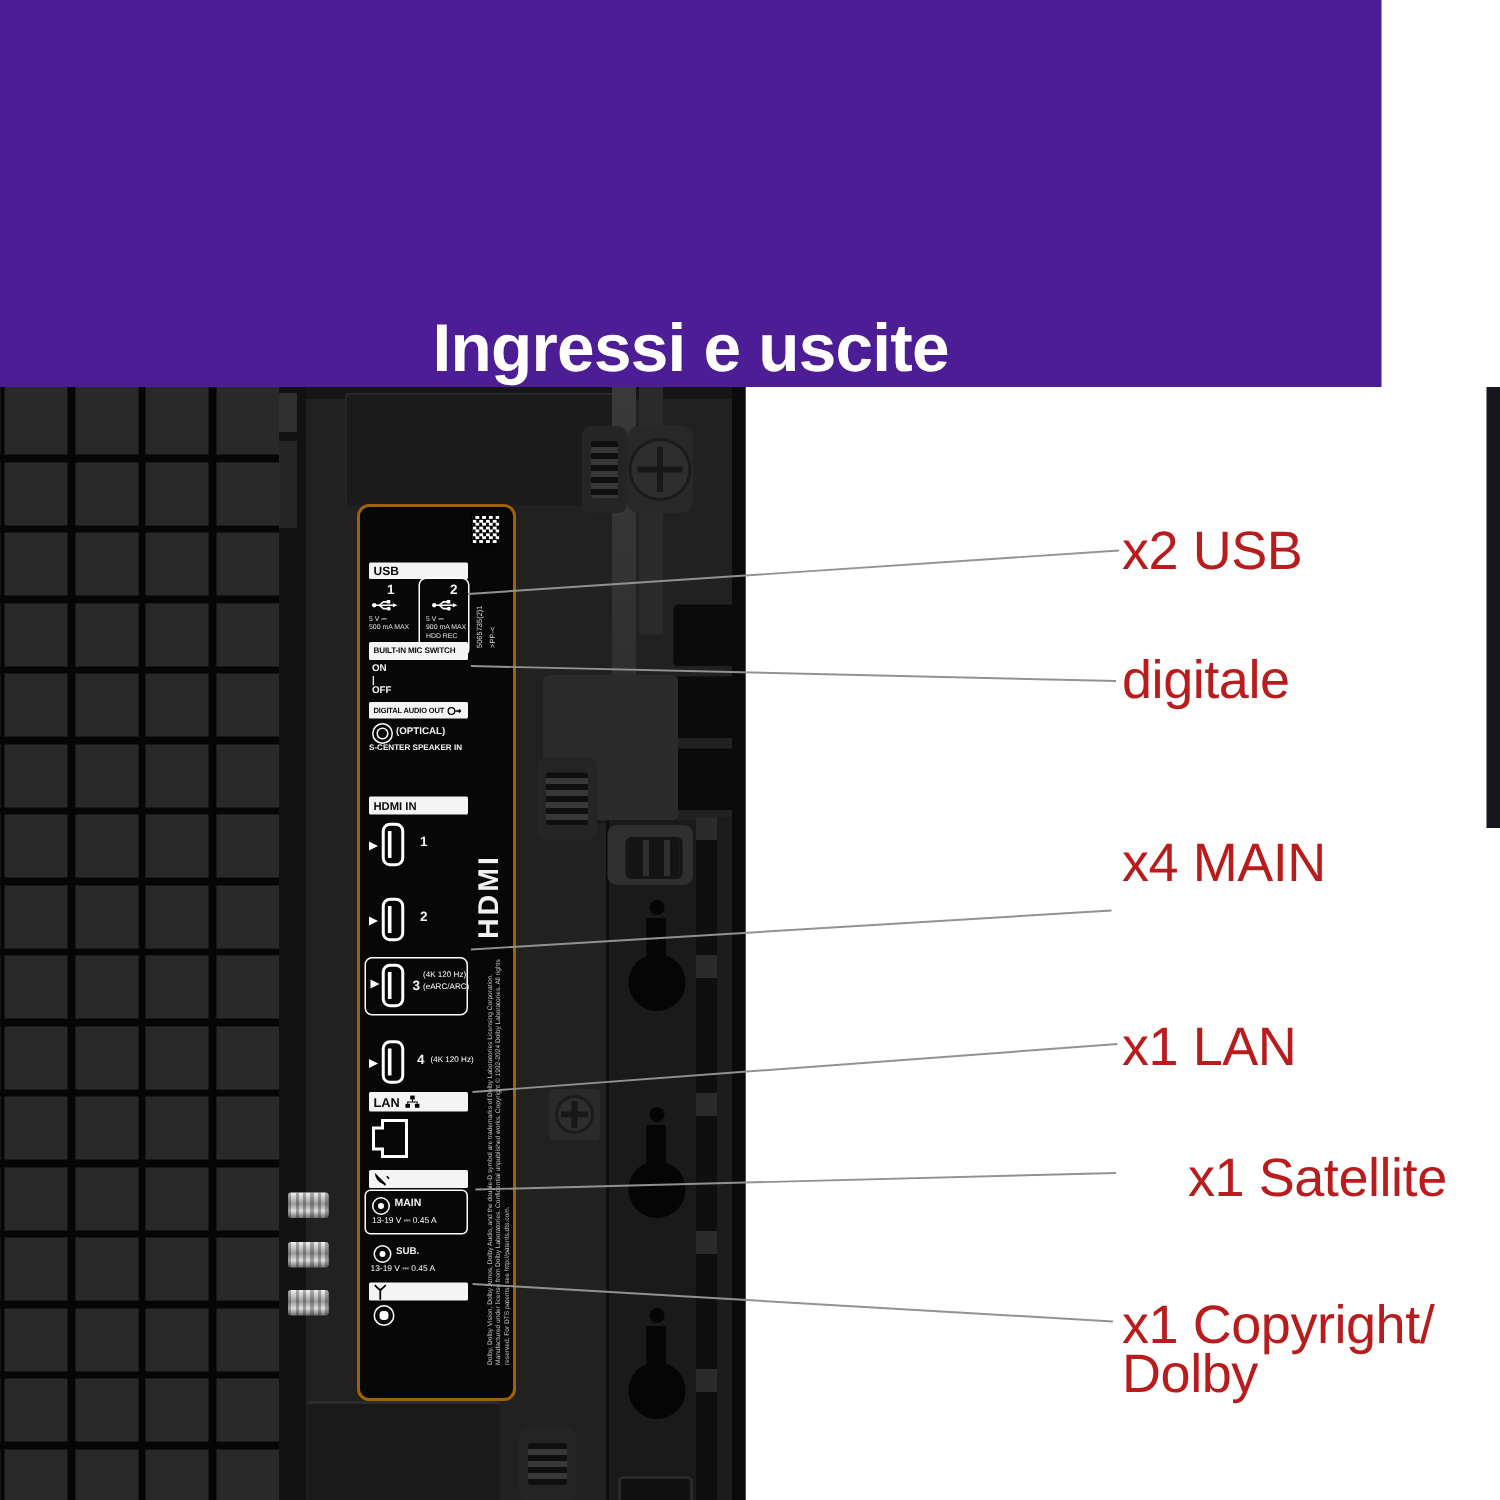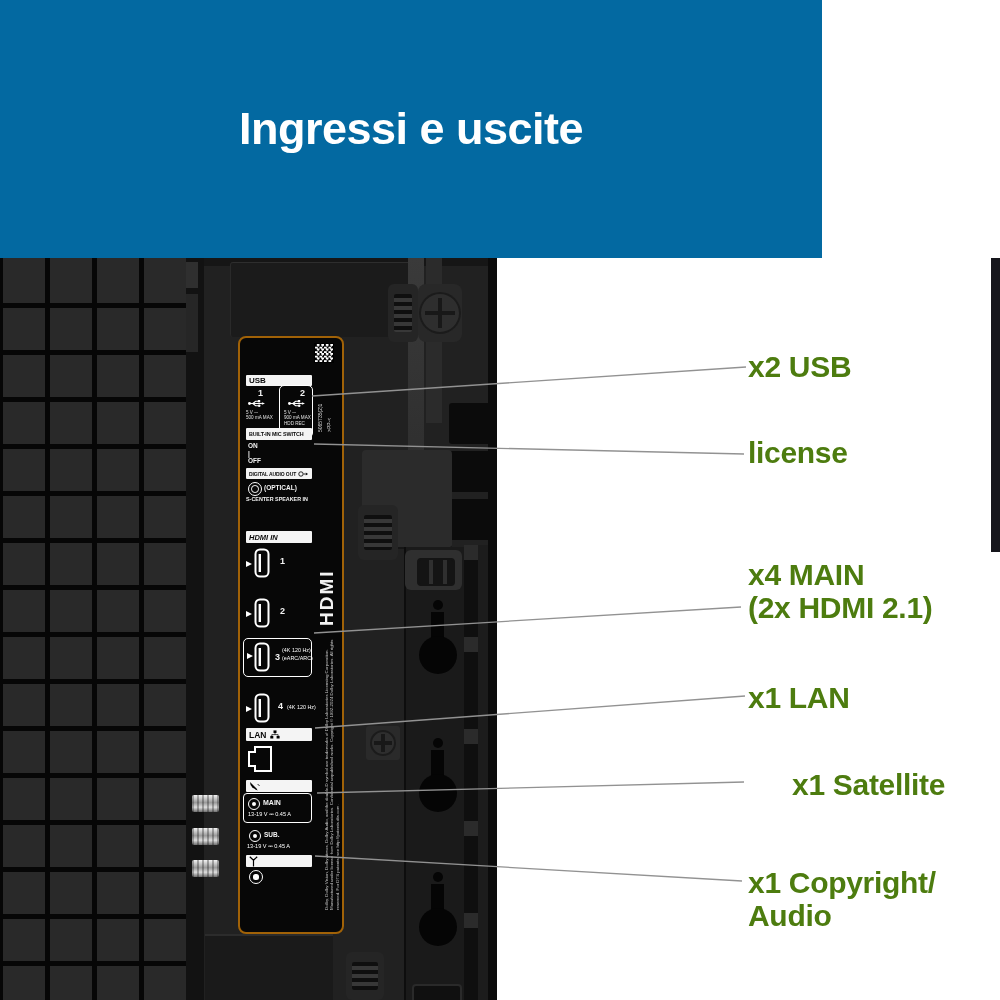--- a/index.html
+++ b/index.html
@@ -1,22 +1,22 @@
 <!DOCTYPE html>
 <html><head>
 <meta charset="utf-8">
 <style>
   html,body{margin:0;padding:0;background:#fff;}
   .stage{position:relative;width:1000px;height:1000px;overflow:hidden;background:#fff;
          font-family:"Liberation Sans",sans-serif;}
   .abs{position:absolute;}
 
   
-  .header{position:absolute;left:0;top:0;width:822px;height:258px;background:#0369a1;
-          display:flex;align-items:center;justify-content:center;}
+  .header{position:absolute;left:0;top:0;width:921px;height:258px;background:#4c1d95;
+          display:flex;align-items:flex-end;justify-content:center;}
   .title{color:#fff;font-size:45px;font-weight:700;letter-spacing:-0.5px;}
 
   
   .photo{position:absolute;left:0;top:258px;width:1000px;height:742px;background:#fff;}
 
   .grid{position:absolute;left:0;top:0;width:186px;height:742px;background-color:#292929;
         background-image:
           repeating-linear-gradient(to right, transparent 0 42px, #060606 42px 47px),
           repeating-linear-gradient(to bottom, transparent 0 42px, #060606 42px 47px);
         background-position:3px 3px;}
@@ -54,21 +54,21 @@
        border-top:3.5px solid transparent;border-bottom:3.5px solid transparent;}
   .ring{position:absolute;border:1.3px solid #fff;border-radius:50%;}
   .ring::after{content:"";position:absolute;inset:2.2px;border:1px solid #fff;border-radius:50%;}
   .ringdot{position:absolute;border:1.2px solid #fff;border-radius:50%;}
   .ringdot::after{content:"";position:absolute;inset:29%;background:#fff;border-radius:50%;}
   .vrot{position:absolute;transform-origin:0 0;}
   .qr{position:absolute;background:repeating-conic-gradient(#fff 0% 25%, #000 0% 50%) 0 0 / 4.5px 4.5px;
       border:1px solid #000;}
 
   
-  .callout{position:absolute;left:748px;color:#4d7c0f;font-weight:700;font-size:30px;
+  .callout{position:absolute;left:748px;color:#b91c1c;font-weight:400;font-size:36px;
            line-height:33px;letter-spacing:-0.3px;white-space:nowrap;}
   .leads{position:absolute;left:0;top:0;}
 </style>
 </head>
 <body>
 
 <div class="stage">
 
   <div class="header">
     <div class="title">Ingressi e uscite</div>
@@ -185,21 +185,21 @@
         <span>DIGITAL AUDIO OUT</span>
         <svg width="11" height="8" viewBox="0 0 13 8">
           <circle cx="3.5" cy="4" r="2.6" fill="none" stroke="#000" stroke-width="1"></circle>
           <path d="M6.5 4 H11 M11 4 L9.3 2.8 M11 4 L9.3 5.2" stroke="#000" stroke-width="1" fill="none"></path>
         </svg>
       </div>
       <div class="ring" style="left:8px;top:144px;width:12px;height:12px;"></div>
       <div class="pt" style="left:24px;top:146px;font-size:6.5px;">(OPTICAL)</div>
       <div class="pt" style="left:6px;top:158px;font-size:5.4px;">S-CENTER  SPEAKER IN</div>
 
-      <div class="wbar" style="left:6px;top:193px;width:63px;height:12px;font-size:7.5px;font-style:italic;">
+      <div class="wbar" style="left:6px;top:193px;width:63px;height:12px;font-size:7.5px;">
         <span>HDMI IN</span>
       </div>
 
       <div class="tri" style="left:6px;top:223px;"></div>
       <svg class="abs" style="left:14px;top:210px;" width="16" height="30" viewBox="0 0 16 30">
         <rect x="1.5" y="1.5" width="13" height="27" rx="4.5" fill="none" stroke="#fff" stroke-width="2"></rect>
         <rect x="4.6" y="6" width="2.4" height="18" fill="#fff"></rect>
       </svg>
       <div class="pt" style="left:40px;top:218px;font-size:9px;">1</div>
 
@@ -276,33 +276,32 @@
       <line x1="315" y1="470" x2="745" y2="438" stroke="#929292" stroke-width="1.3"></line>
       <line x1="317" y1="535" x2="744" y2="524" stroke="#929292" stroke-width="1.3"></line>
       <line x1="315" y1="598" x2="742" y2="623" stroke="#929292" stroke-width="1.3"></line>
     </svg>
 
     <div class="callout" style="top:92px;">
       <div>x2 USB</div>
       <div></div>
     </div>
     <div class="callout" style="top:178px;">
-      <div>license</div>
+      <div>digitale</div>
     </div>
     <div class="callout" style="top:300px;">
       <div>x4 MAIN</div>
-      <div>(2x HDMI 2.1)</div>
     </div>
     <div class="callout" style="top:423px;">
       <div>x1 LAN</div>
       <div></div>
     </div>
     <div class="callout" style="top:510px;margin-left:44px;">
       <div>x1 Satellite</div>
       <div></div>
     </div>
     <div class="callout" style="top:608px;">
       <div>x1 Copyright/</div>
-      <div>Audio</div>
+      <div>Dolby</div>
     </div>
 
   </div>
 </div>
 
 </body></html>

